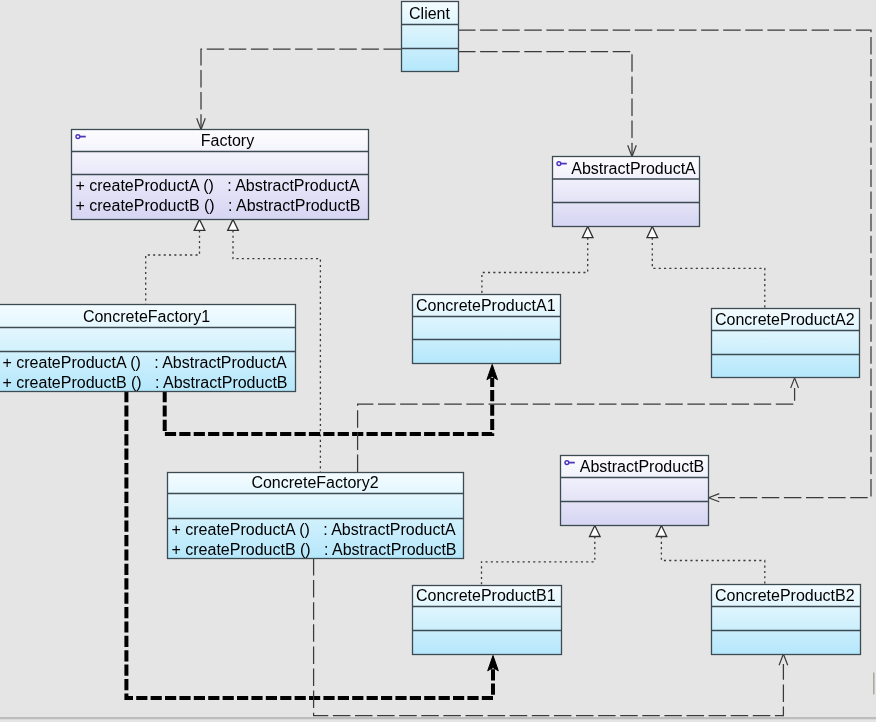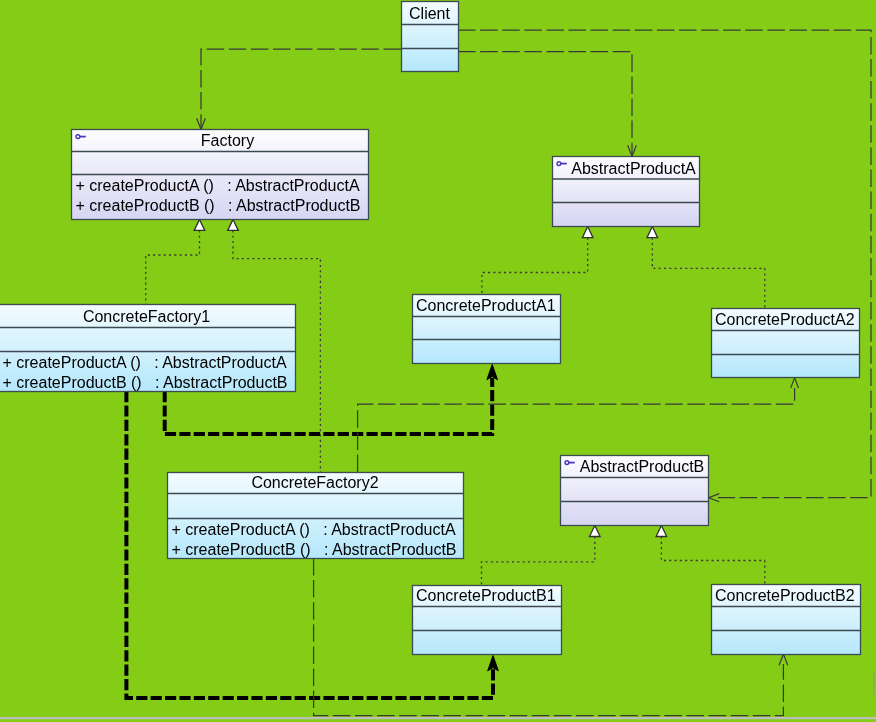--- a/index.html
+++ b/index.html
@@ -8,21 +8,21 @@
        font-family:"Liberation Sans",sans-serif;
        -webkit-font-smoothing:antialiased;}
   #canvas{position:relative;width:876px;height:722px;background:#ffffff;}
   svg#diagram{position:absolute;left:0;top:0;width:876px;height:722px;}
   .cls-title{font-family:"Liberation Sans",sans-serif;font-size:16px;fill:#000000;}
   .cls-member{font-family:"Liberation Sans",sans-serif;font-size:16px;fill:#000000;white-space:pre;}
 </style>
 </head>
 <body>
 
-<div id="canvas" style="background: #84cc16;">
+<div id="canvas" style="background: #e5e5e5;">
   <svg id="diagram" viewBox="0 0 876 722" xmlns="http://www.w3.org/2000/svg">
     <defs>
       <linearGradient id="gradClass" x1="0" y1="0" x2="0" y2="1">
         <stop id="gradClassTop" offset="0" stop-color="#f4fcff"></stop>
         <stop id="gradClassBot" offset="1" stop-color="#b4e7fb"></stop>
       </linearGradient>
       <linearGradient id="gradIface" x1="0" y1="0" x2="0" y2="1">
         <stop id="gradIfaceTop" offset="0" stop-color="#fdfdff"></stop>
         <stop id="gradIfaceBot" offset="1" stop-color="#d6d5f3"></stop>
       </linearGradient>

